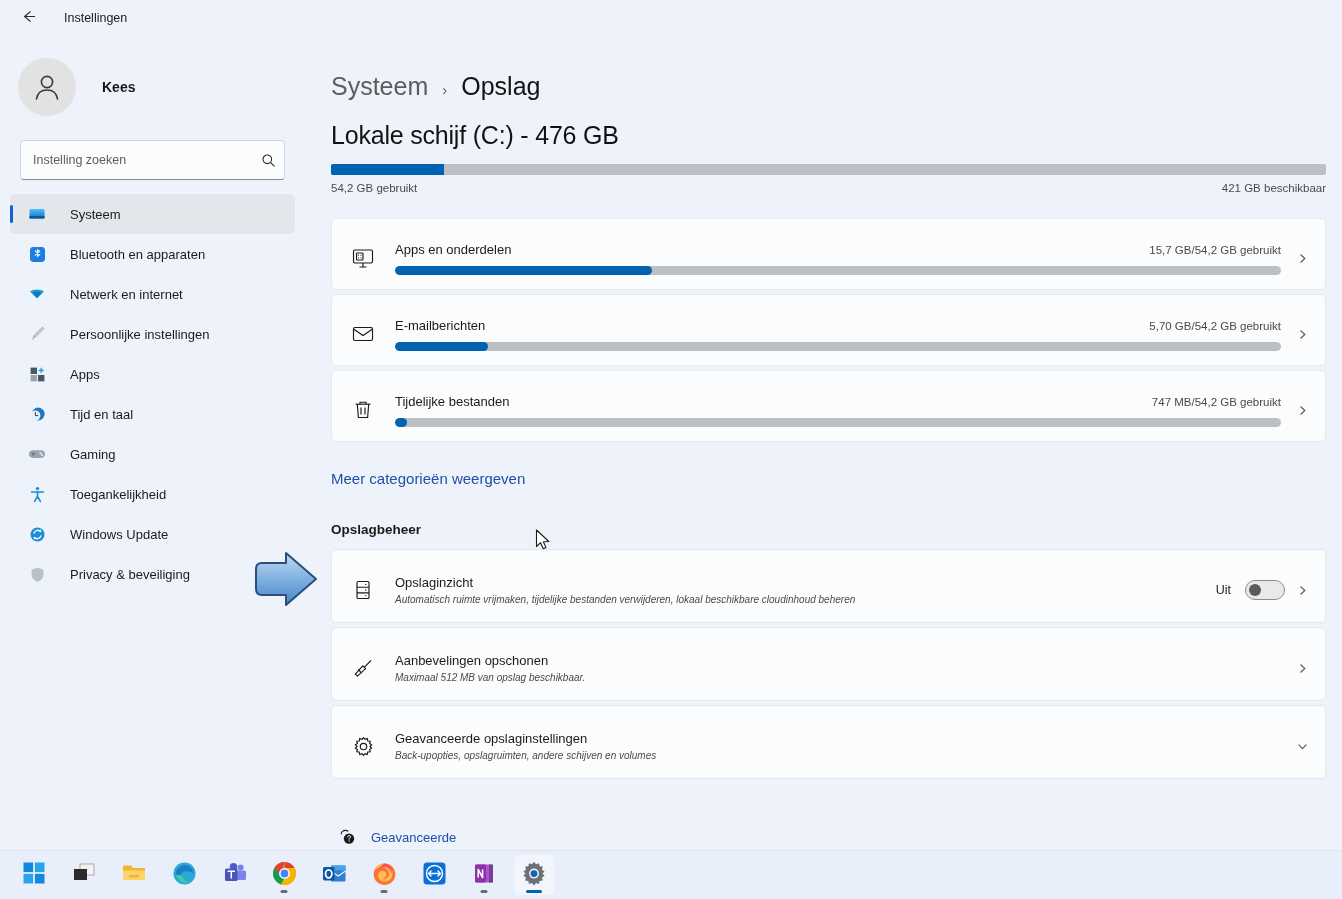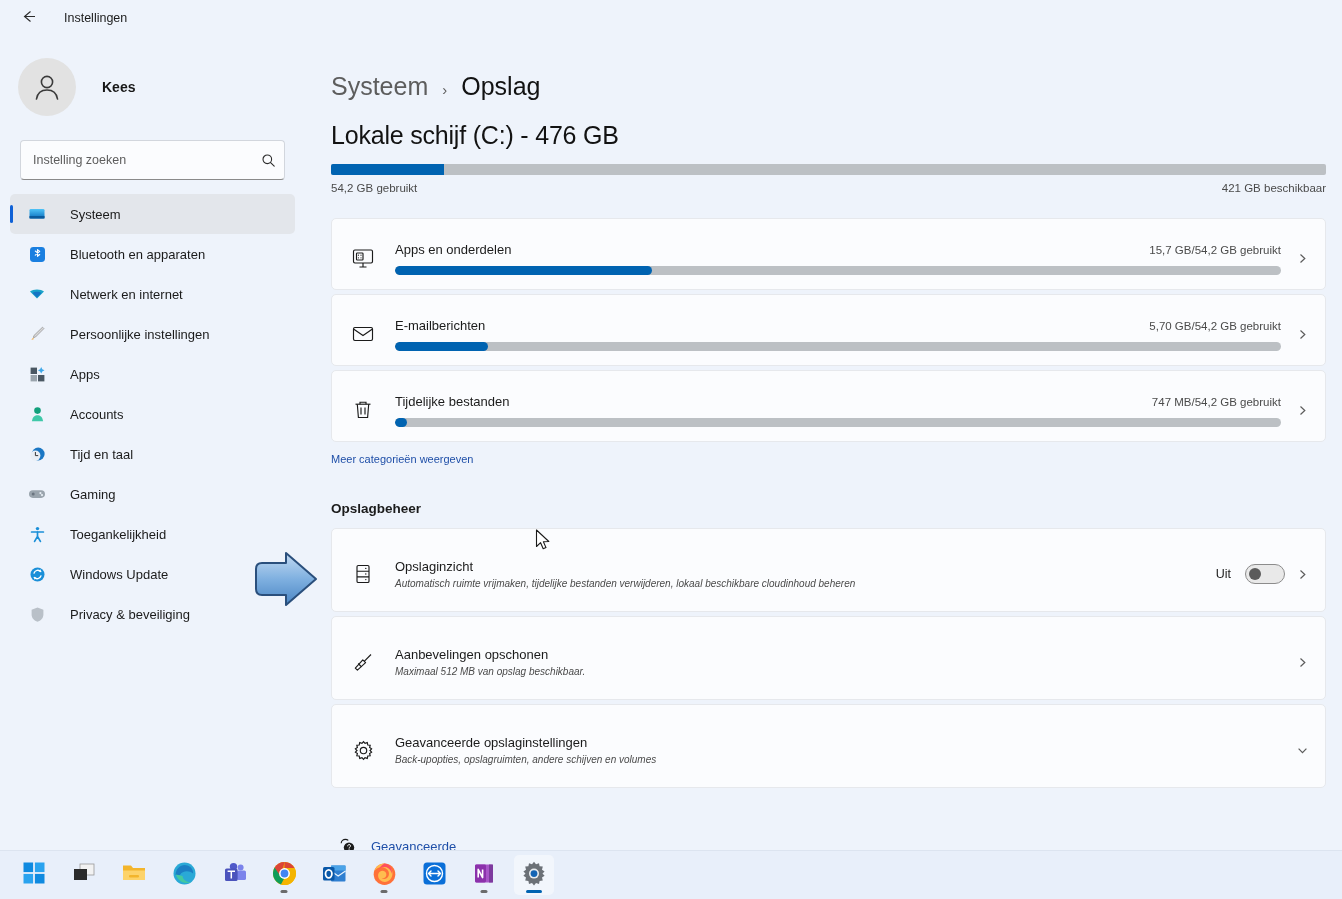--- a/index.html
+++ b/index.html
@@ -194,35 +194,35 @@
   }
   .card-bar-fill { height: 100%; background: #0063b1; border-radius: 5px; }
   .chev {
     width: 22px; flex: 0 0 22px;
     display: flex; align-items: center; justify-content: center;
     color: #5b5b5b;
   }
 
   .more-link {
     display: inline-block;
-    margin-top: 7px;
-    font-size: 11px;
+    margin-top: 24px;
+    font-size: 15px;
     color: #1f4fa8;
     cursor: pointer;
   }
 
   .section-head {
     font-size: 13.5px;
     font-weight: bold;
     color: #1b1b1b;
     margin-top: 34px;
     margin-bottom: 12px;
   }
 
-  .card.tall { height: 84px; }
+  .card.tall { height: 74px; }
   .card-sub { font-size: 10px; color: #4a4a4a; margin-top: 4px; font-style: italic; }
   .card-block { flex: 1; margin-left: 17px; }
 
   .toggle-group { display: flex; align-items: center; margin-right: 6px; }
   .toggle-label { font-size: 12.5px; color: #1b1b1b; margin-right: 14px; }
   .toggle {
     width: 40px; height: 20px;
     border-radius: 10px;
     border: 1px solid #8c8c8c;
     background: #e9e9e9;
@@ -382,29 +382,20 @@
           <svg width="19" height="19" viewBox="0 0 19 19">
             <rect x="2.6" y="2.6" width="6.4" height="6.4" fill="#4a5763"></rect>
             <rect x="2.6" y="10" width="6.4" height="6.4" fill="#9aa4ad"></rect>
             <rect x="10" y="10" width="6.4" height="6.4" fill="#4a5763"></rect>
             <path d="M13.2 2 L14.3 4.2 L16.5 5.3 L14.3 6.4 L13.2 8.6 L12.1 6.4 L9.9 5.3 L12.1 4.2 Z" fill="#3fa7e8"></path>
           </svg>
         </span>
         <span class="nav-label">Apps</span>
       </div>
 
-      <div class="nav-item">
-        <span class="nav-icon">
-          <svg width="19" height="19" viewBox="0 0 19 19">
-            <circle cx="9.5" cy="5.6" r="3.3" fill="#12a07c"></circle>
-            <path d="M3.9 16.2 C4.6 11.8 7 10.3 9.5 10.3 C12 10.3 14.4 11.8 15.1 16.2 Z" fill="#3fc8a8"></path>
-          </svg>
-        </span>
-        <span class="nav-label">Accounts</span>
-      </div>
 
       <div class="nav-item">
         <span class="nav-icon">
           <svg width="19" height="19" viewBox="0 0 19 19">
             <circle cx="10.2" cy="9" r="6.4" fill="#1b77c4"></circle>
             <circle cx="7.4" cy="10.6" r="5" fill="#e8eef5"></circle>
             <path d="M7.4 7.4 V10.6 H9.8" fill="none" stroke="#3a3a3a" stroke-width="1" stroke-linecap="round"></path>
           </svg>
         </span>
         <span class="nav-label">Tijd en taal</span>

